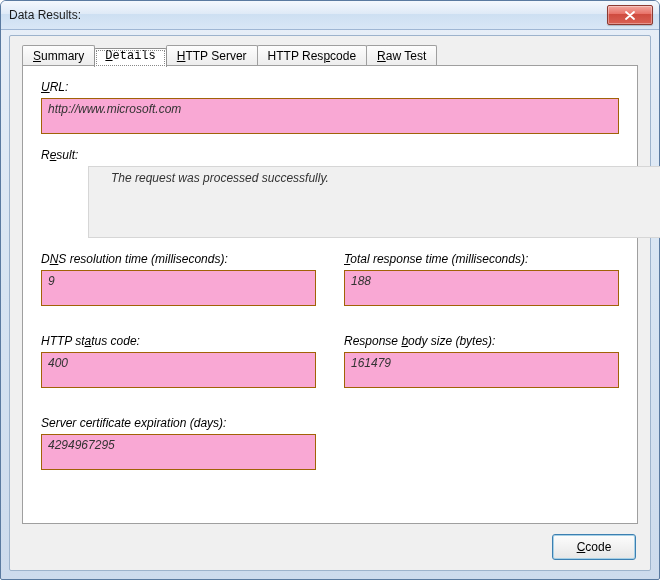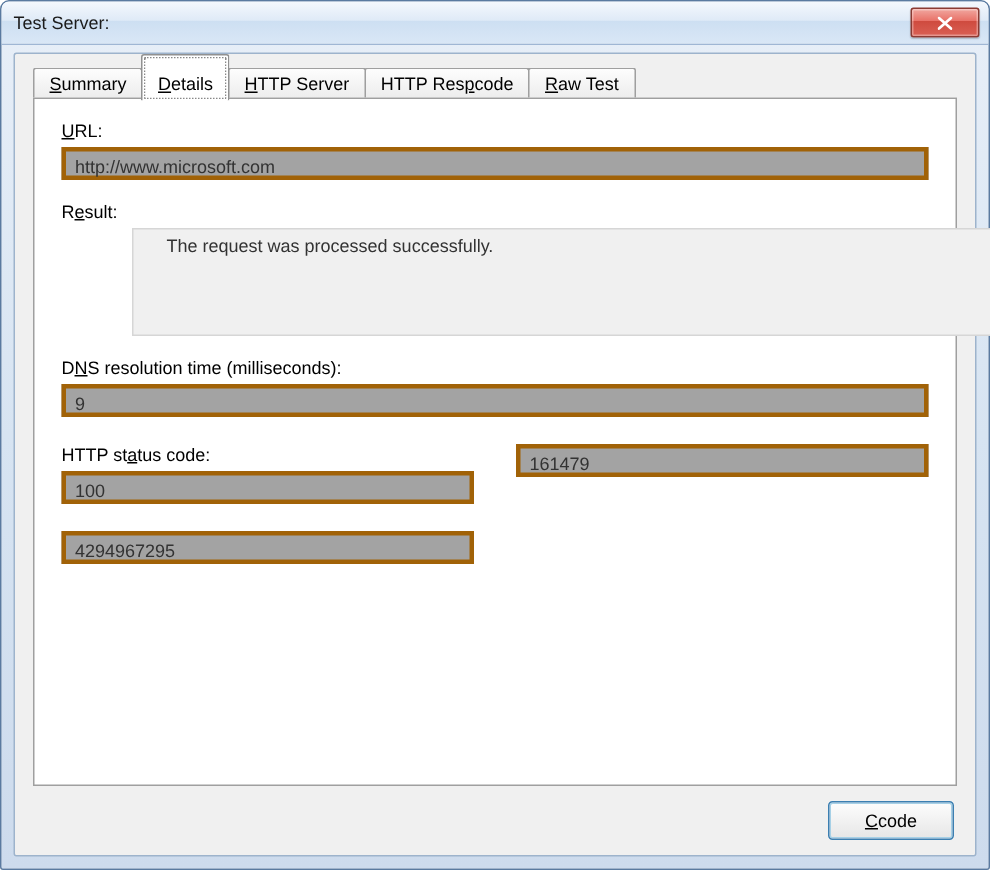--- a/index.html
+++ b/index.html
@@ -75,75 +75,77 @@
     font-size: 12px;
     margin-right: -1px;
     position: relative;
     border-radius: 2px 2px 0 0;
     color: #000;
   }
   .tab.active {
     background: #ffffff;
     border-color: #919191;
     z-index: 3;
-    padding-top: 12px;
+    padding-top: 0;
     padding-bottom: 4px;
     top: 1px;
+    font-family: Liberation Mono, monospace;
   }
   .tab.active::before {
     content: "";
     position: absolute;
     inset: 1px;
     border: 1px dotted #888;
     border-radius: 1px;
     pointer-events: none;
   }
   .tab u { text-decoration: underline; }
   .panel {
     position: absolute;
     left: 12px;
     right: 12px;
     top: 29px;
     bottom: 46px;
     background: #ffffff;
     border: 1px solid #9f9f9f;
     box-sizing: border-box;
     padding: 14px 18px;
+    font-style: italic;
   }
   .field-label {
     font-size: 12px;
     margin-bottom: 4px;
   }
   .ro-input {
-    background: #a3a3a3;
-    border: 3px solid #a16207;
+    background: #f9a8d4;
+    border: 1px solid #a16207;
     padding: 3px 6px;
     font-size: 12px;
     color: #333;
     box-sizing: border-box;
     width: 100%;
-    height: 22px;
+    height: 36px;
     line-height: 14px;
   }
   .ro-textarea {
     background: #f0f0f0;
     border: 1px solid #d6d6d6;
     padding: 4px 22px;
     font-size: 12px;
     color: #333;
     box-sizing: border-box;
     width: 100%;
     height: 72px;
     margin-left: 47px;
   }
   .row-full { margin-bottom: 14px; }
   .grid2 {
     display: flex;
     gap: 28px;
-    margin-bottom: 18px;
+    margin-bottom: 28px;
   }
   .col {
     flex: 1;
   }
   .col .ro-input { width: 100%; }
   .half-alone { width: calc(50% - 14px); }
   .footer {
     position: absolute;
     right: 14px;
     bottom: 10px;
@@ -167,21 +169,21 @@
     box-shadow: inset 0 0 0 1px #a6d0e6, 0 0 0 0 transparent;
   }
   .btn u { text-decoration: underline; }
 </style>
 </head>
 <body>
 
 <div class="window">
 
   <div class="titlebar">
-    <div class="title-text">Test Server:</div>
+    <div class="title-text">Data Results:</div>
     <div class="close-btn">
       <svg width="10" height="9" viewBox="0 0 10 9">
         <path d="M1 1 L9 8 M9 1 L1 8" stroke="#fff" stroke-width="1.8" stroke-linecap="round"></path>
       </svg>
     </div>
   </div>
 
   <div class="client">
 
     <div class="tabs">
@@ -202,33 +204,39 @@
       <div class="row-full">
         <div class="field-label">R<u>e</u>sult:</div>
         <div class="ro-textarea">The request was processed successfully.</div>
       </div>
 
       <div class="grid2">
         <div class="col">
           <div class="field-label">D<u>N</u>S resolution time (milliseconds):</div>
           <div class="ro-input">9</div>
         </div>
+        <div class="col">
+          <div class="field-label"><u>T</u>otal response time (milliseconds):</div>
+          <div class="ro-input">188</div>
+        </div>
       </div>
 
       <div class="grid2">
         <div class="col">
           <div class="field-label">HTTP st<u>a</u>tus code:</div>
-          <div class="ro-input">100</div>
-        </div>
-        <div class="col">
+          <div class="ro-input">400</div>
+        </div>
+        <div class="col">
+          <div class="field-label">Response <u>b</u>ody size (bytes):</div>
           <div class="ro-input">161479</div>
         </div>
       </div>
 
       <div class="row-full half-alone">
+        <div class="field-label">Server certificate expiration (days):</div>
         <div class="ro-input">4294967295</div>
       </div>
 
     </div>
 
     <div class="footer">
       <div class="btn default">
           <u>C</u>
           <span>code</span>
         </div>

